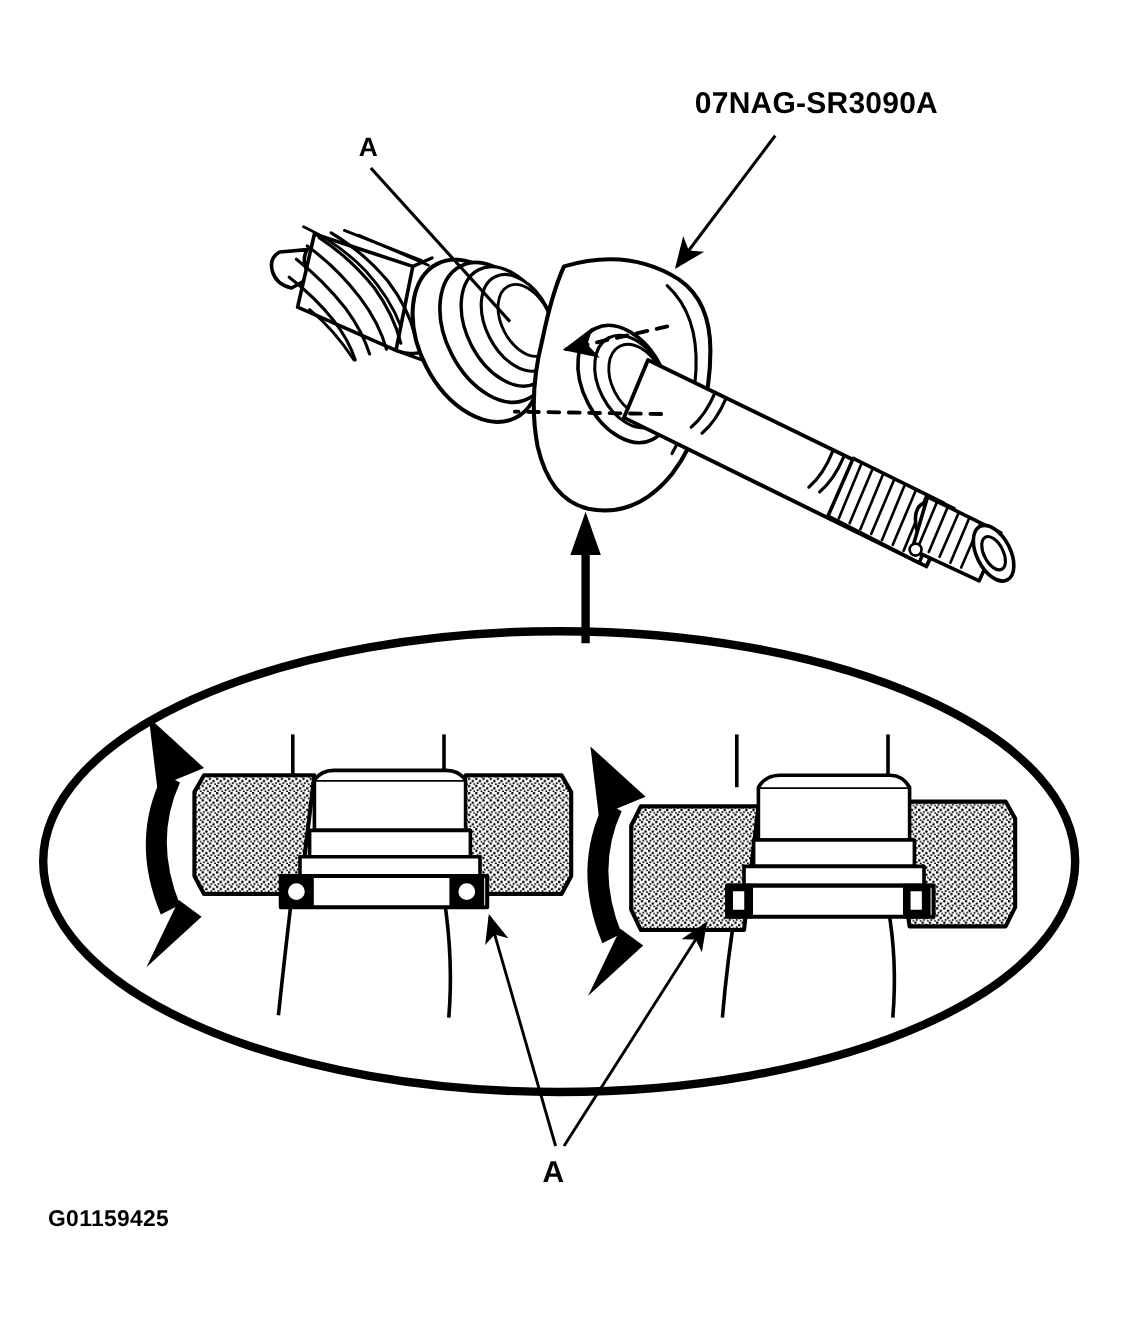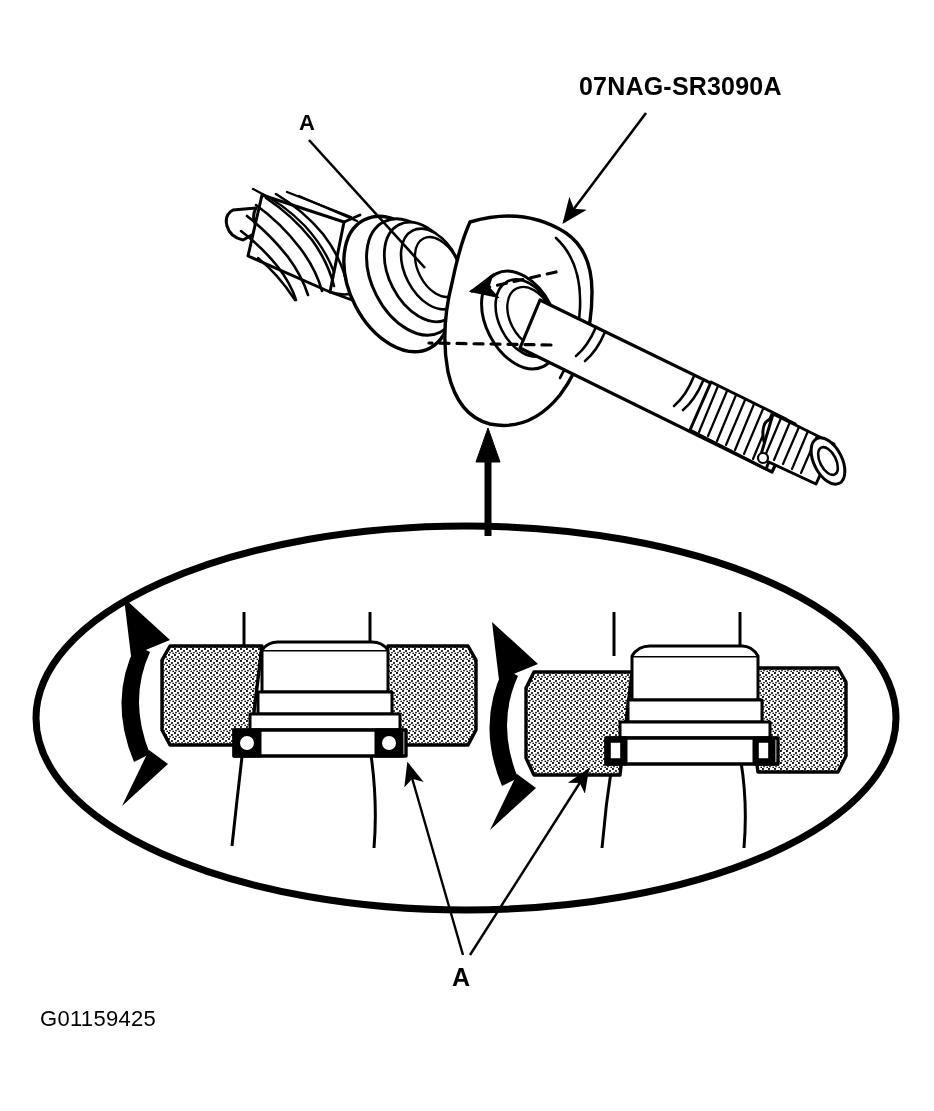--- a/index.html
+++ b/index.html
@@ -4,21 +4,21 @@
 <style>
   html,body{margin:0;padding:0;background:#ffffff;}
   body{width:934px;height:1111px;position:relative;overflow:hidden;
        font-family:"Liberation Sans",sans-serif;}
   #root{position:absolute;left:0;top:0;width:934px;height:1111px;}
   svg#fig{position:absolute;left:0;top:0;width:934px;height:1111px;display:block;}
   .lbl{position:absolute;color:#000;font-weight:bold;white-space:nowrap;}
   #tool-number{left:579px;top:72px;font-size:25px;letter-spacing:0.2px;}
   #label-a-top{left:299px;top:110px;font-size:22px;}
   #label-a-bottom{left:452px;top:963px;font-size:25px;}
-  #figure-id{left:40px;top:1006px;font-size:22px;font-weight:normal;
+  #figure-id{left:40px;top:1006px;font-size:19px;font-weight:bold;
              letter-spacing:0.3px;}
 </style>
 </head>
 <body>
 
 <div id="root">
 
   <svg id="fig" viewBox="0 0 934 1111">
     <defs>
 

